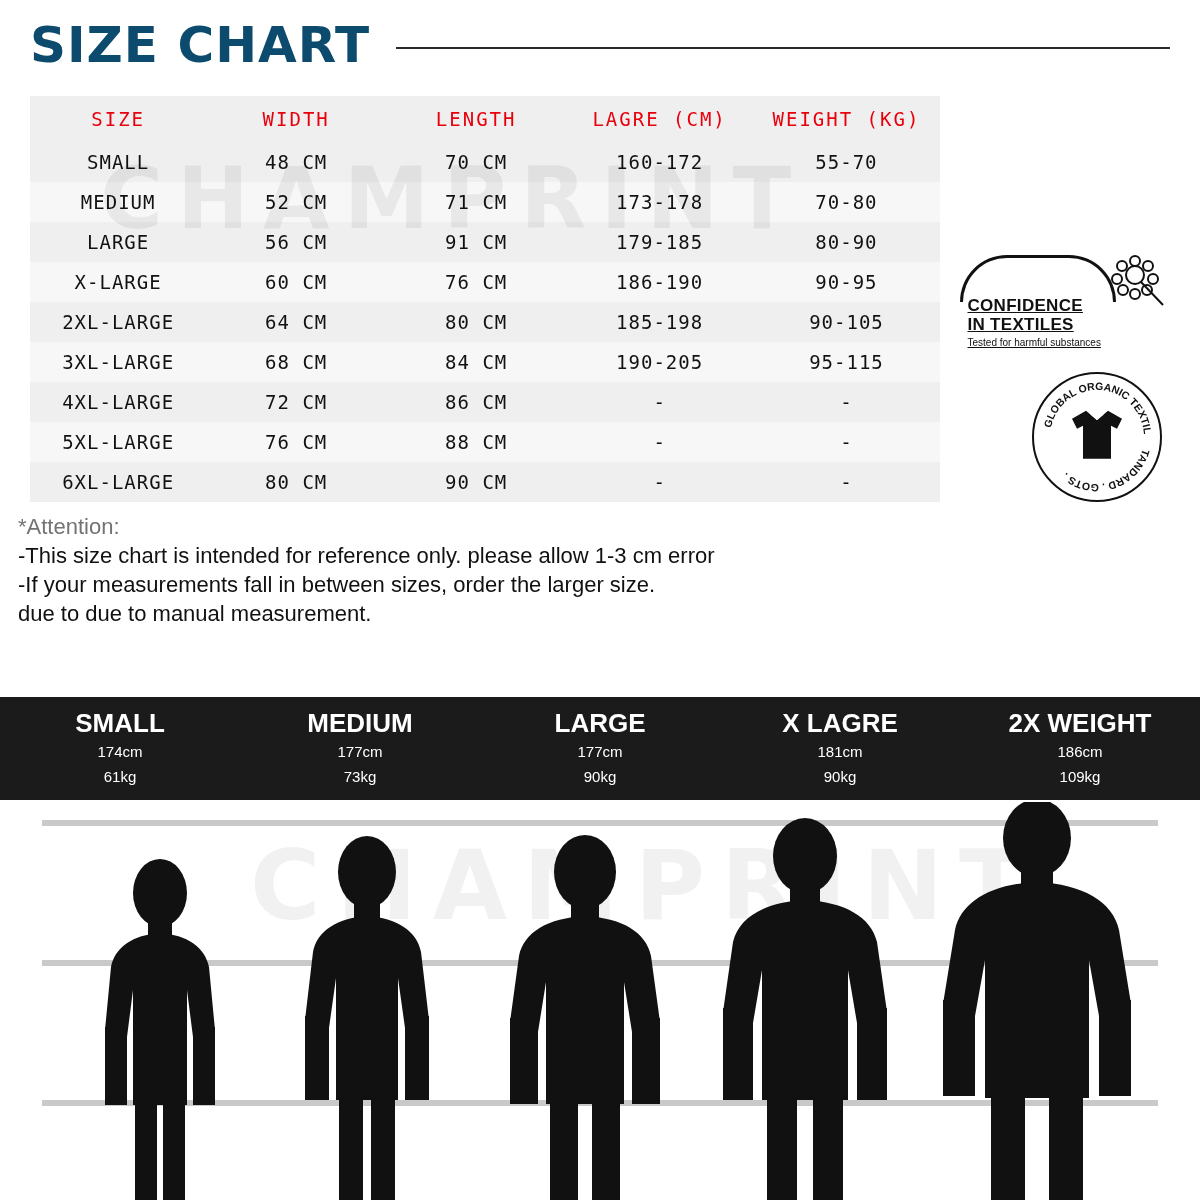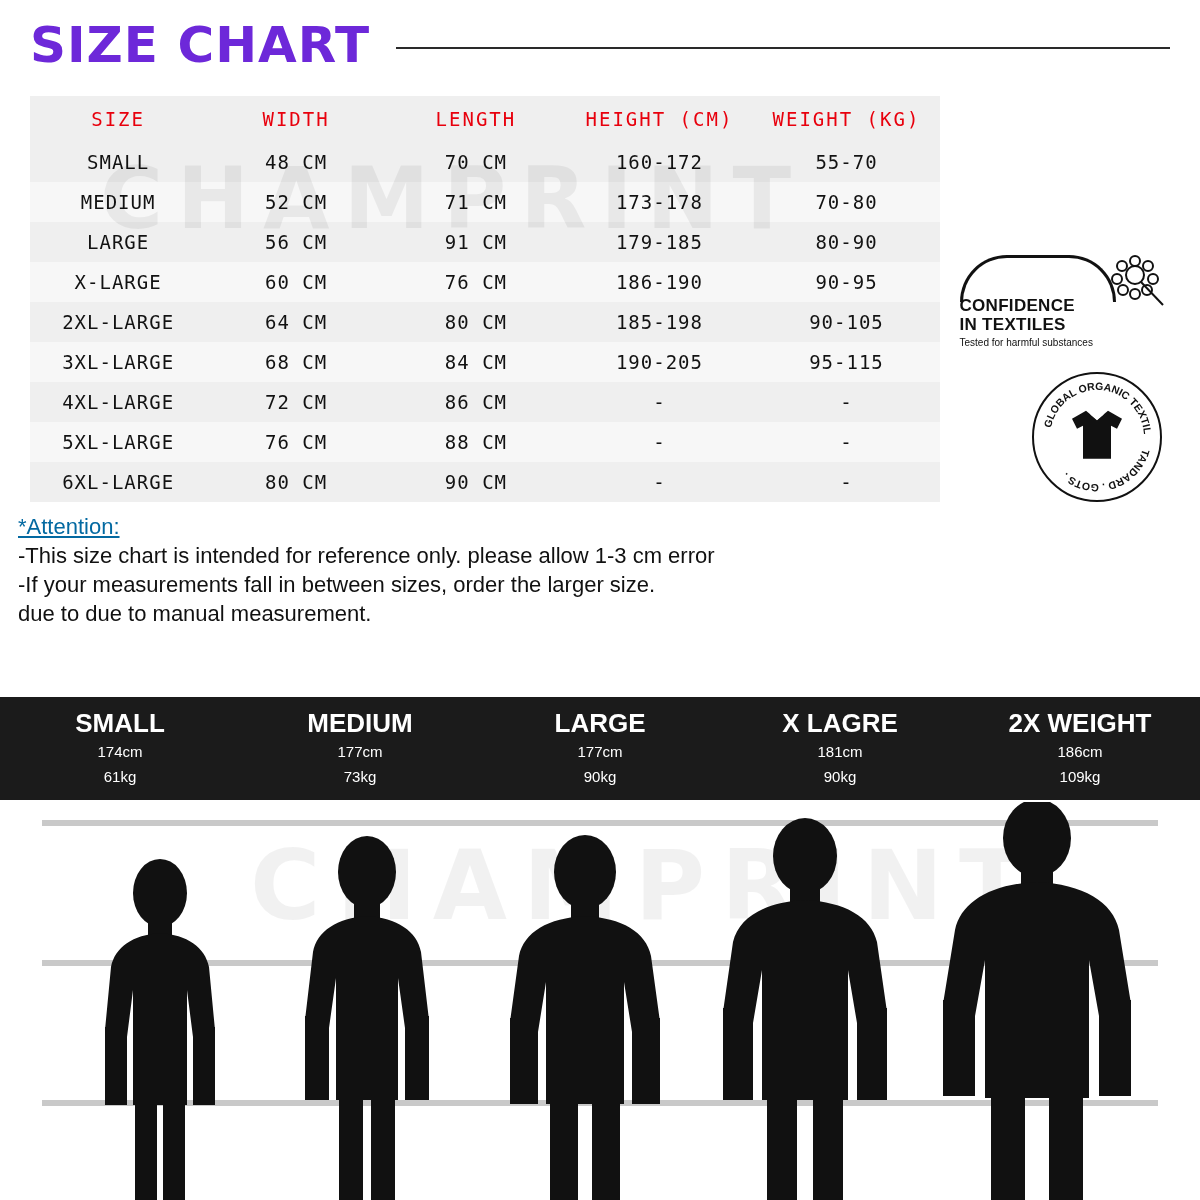--- a/index.html
+++ b/index.html
@@ -16,21 +16,21 @@
   
   .title-row{
     display:flex;align-items:center;
     padding:16px 30px 4px 30px;
   }
   .title{
     font-family:"DejaVu Sans", sans-serif;
     font-weight:bold;
     font-size:50px;
     letter-spacing:1px;
-    color:#6d28d9;
+    color:#0c4a6e;
     white-space:nowrap;
   }
   .title-rule{
     flex:1;
     height:0;
     border-top:2px solid #2a2a2a;
     margin-left:26px;
     margin-top:6px;
   }
 
@@ -98,22 +98,23 @@
   }
   .oeko .arc{
     width:150px;height:44px;
     border:3px solid #111;
     border-bottom:none;
     border-radius:150px 150px 0 0;
     margin-left:2px;
   }
   .oeko .lines{
     text-align:left;
-    margin-left:2px;
+    margin-left:10px;
     margin-top:-6px;
+    text-decoration:underline;
   }
   .oeko .l1,.oeko .l2{
     font-size:17px;font-weight:bold;line-height:19px;letter-spacing:.3px;
   }
   .oeko .l3{
     font-size:10px;margin-top:3px;letter-spacing:0px;
   }
   .flower{
     position:absolute;right:4px;top:-6px;width:64px;height:64px;
   }
@@ -137,21 +138,21 @@
   }
 
   
   .attention{
     margin:10px 18px 0 18px;
     font-family:"Liberation Sans", sans-serif;
     font-size:22px;
     line-height:29px;
     color:#111;
   }
-  .attention .head{color:#0369a1;text-decoration:underline;}
+  .attention .head{color:#737373;}
 
   
   .strip{
     position:absolute;
     left:0;right:0;top:697px;
     height:103px;
     background:#1b1b1b;
     display:flex;
     align-items:center;
   }
@@ -198,21 +199,21 @@
     <div class="title-rule"></div>
   </div>
 
   <div class="table-wrap">
     <table class="size">
       <thead>
         <tr>
           <th class="col-size">SIZE</th>
           <th class="col-width">WIDTH</th>
           <th class="col-length">LENGTH</th>
-          <th class="col-height">HEIGHT (CM)</th>
+          <th class="col-height">LAGRE (CM)</th>
           <th class="col-weight">WEIGHT (KG)</th>
         </tr>
       </thead>
       <tbody>
         <tr class="row-odd">
           <td>SMALL</td>
           <td>48 CM</td>
           <td>70 CM</td>
           <td>160-172</td>
           <td>55-70</td>

